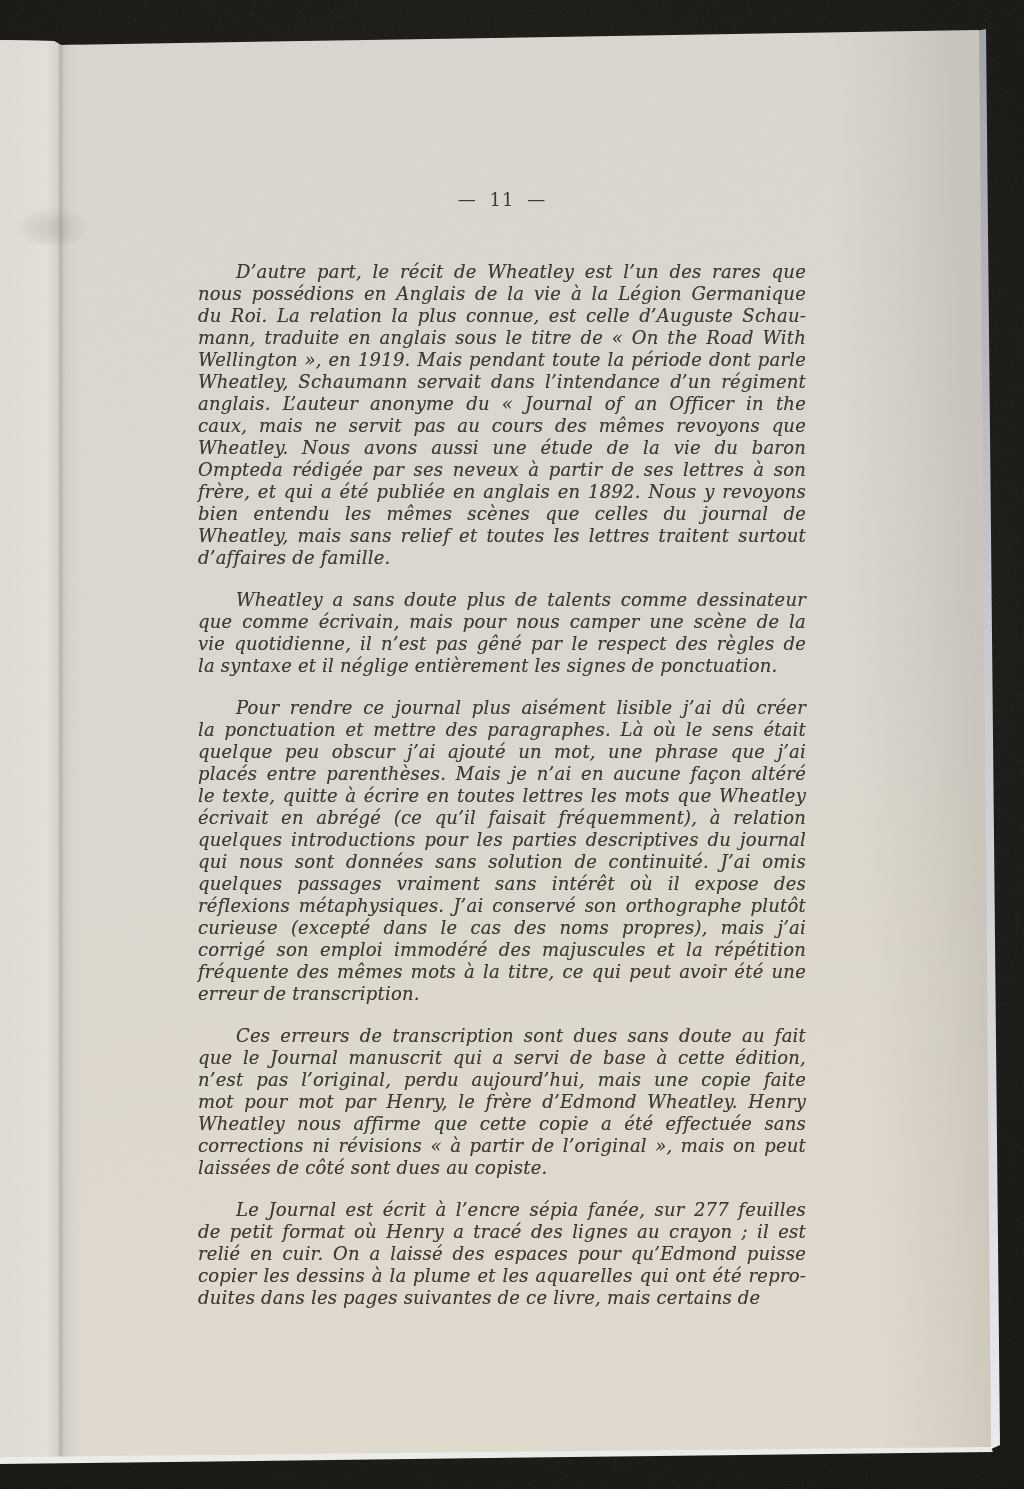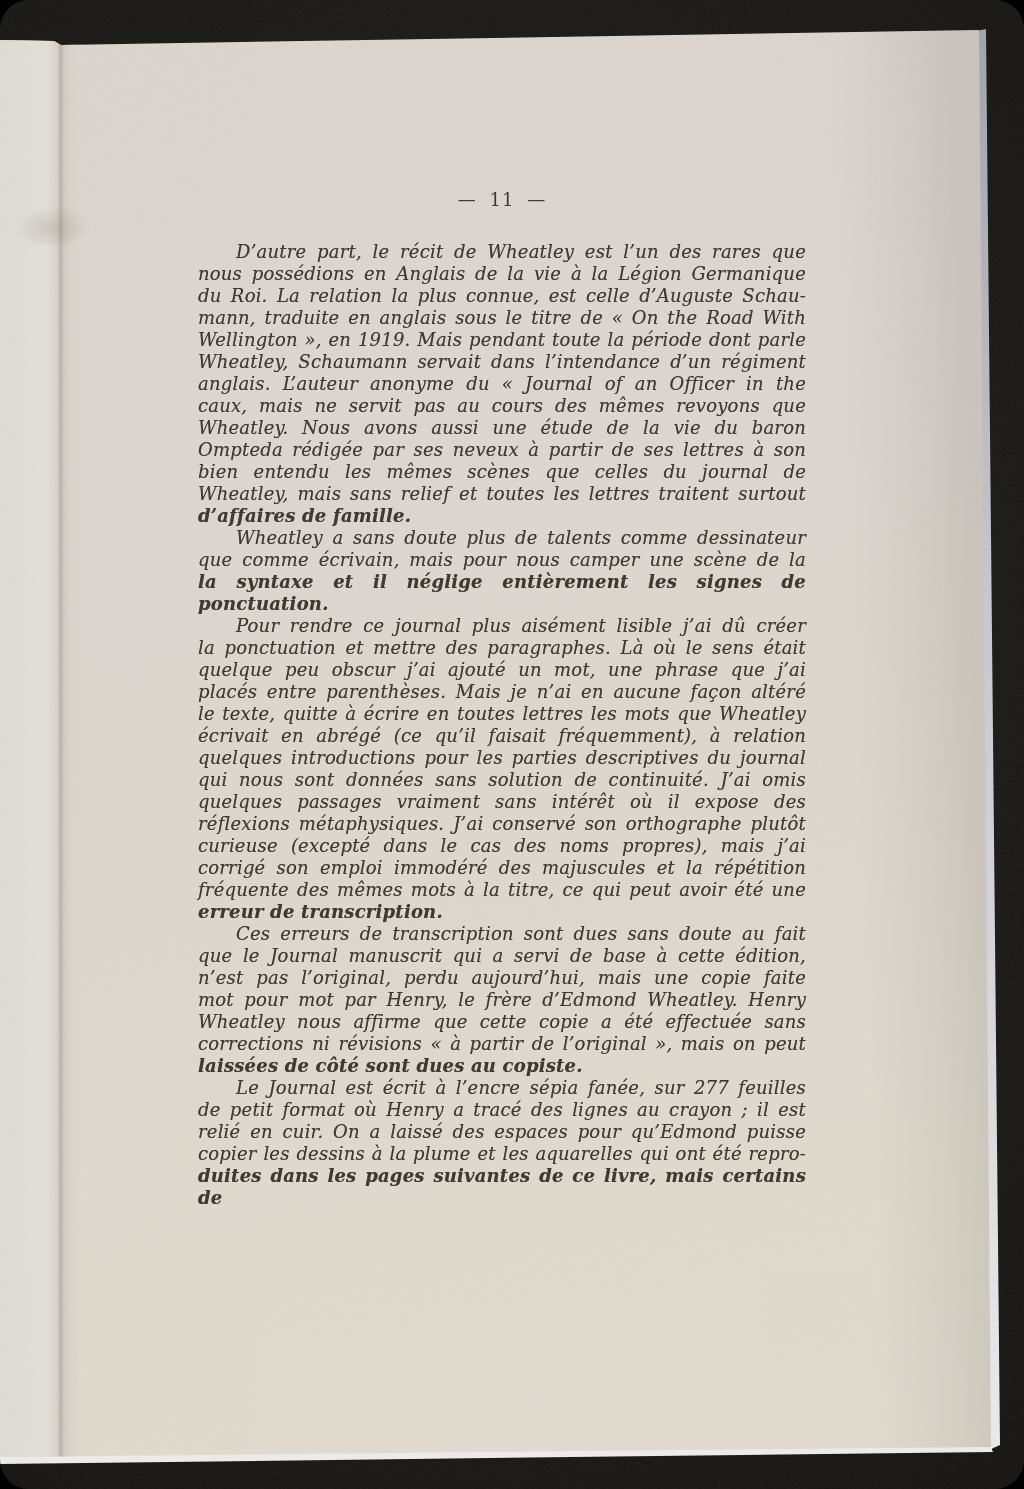--- a/index.html
+++ b/index.html
@@ -13,21 +13,20 @@
   html,body{margin:0;padding:0;}
   body{
     width:1024px;height:1489px;
     background:#000;
     font-family:"DejaVu Serif","Liberation Serif",serif;
     overflow:hidden;
   }
   .scene{
     position:relative;width:1024px;height:1489px;overflow:hidden;
     background:var(--backdrop);
-    border-radius:29px;
   }
   .backdrop{
     position:absolute;inset:0;
     background:radial-gradient(140% 120% at 48% 42%, #201f1b 0%, #161511 52%, #0c0c0a 100%);
   }
   
   .edge-right{
     position:absolute;inset:0;
     clip-path:polygon(976px 31px, 986px 29px, 1000px 1445px, 989px 1450px);
     background:linear-gradient(180deg,#9fa2a8 0%, #c6c8ce 40%, #dadce0 75%, #eceef0 100%);
@@ -65,22 +64,22 @@
     position:absolute;left:198px;top:241px;width:608px;
     font-style:italic;font-size:18px;line-height:22px;
     color:var(--ink);letter-spacing:0.2px;
     text-shadow:0 0 0.4px rgba(58,53,45,0.55);
   }
   .para{margin:0;}
   .line{
     text-align:justify;text-align-last:justify;text-justify:inter-word;
     white-space:normal;
   }
-  .line.first{text-indent:38px;}
-  .line.last{text-align-last:left;font-weight:bold;}
+  .line.first{text-indent:38px;margin-top:20px;}
+  .line.last{text-align-last:left;}
   .grain{
     position:absolute;inset:0;opacity:0.07;pointer-events:none;
   }
 </style>
 </head>
 <body>
 
 <div class="scene">
   <div class="backdrop"></div>
   <div class="edge-right"></div>
@@ -94,27 +93,29 @@
           <div class="line first">D’autre part, le récit de Wheatley est l’un des rares que</div>
           <div class="line">nous possédions en Anglais de la vie à la Légion Germanique</div>
           <div class="line">du Roi. La relation la plus connue, est celle d’Auguste Schau-</div>
           <div class="line">mann, traduite en anglais sous le titre de « On the Road With</div>
           <div class="line">Wellington », en 1919. Mais pendant toute la période dont parle</div>
           <div class="line">Wheatley, Schaumann servait dans l’intendance d’un régiment</div>
           <div class="line">anglais. L’auteur anonyme du « Journal of an Officer in the</div>
           <div class="line">caux, mais ne servit pas au cours des mêmes revoyons que</div>
           <div class="line">Wheatley. Nous avons aussi une étude de la vie du baron</div>
           <div class="line">Ompteda rédigée par ses neveux à partir de ses lettres à son</div>
+          <div class="line">frère, et qui a été publiée en anglais en 1892. Nous y revoyons</div>
           <div class="line">bien entendu les mêmes scènes que celles du journal de</div>
           <div class="line">Wheatley, mais sans relief et toutes les lettres traitent surtout</div>
           <div class="line last">d’affaires de famille.</div>
         </div>
         <div class="para">
           <div class="line first">Wheatley a sans doute plus de talents comme dessinateur</div>
           <div class="line">que comme écrivain, mais pour nous camper une scène de la</div>
+          <div class="line">vie quotidienne, il n’est pas gêné par le respect des règles de</div>
           <div class="line last">la syntaxe et il néglige entièrement les signes de ponctuation.</div>
         </div>
         <div class="para">
           <div class="line first">Pour rendre ce journal plus aisément lisible j’ai dû créer</div>
           <div class="line">la ponctuation et mettre des paragraphes. Là où le sens était</div>
           <div class="line">quelque peu obscur j’ai ajouté un mot, une phrase que j’ai</div>
           <div class="line">placés entre parenthèses. Mais je n’ai en aucune façon altéré</div>
           <div class="line">le texte, quitte à écrire en toutes lettres les mots que Wheatley</div>
           <div class="line">écrivait en abrégé (ce qu’il faisait fréquemment), à relation</div>
           <div class="line">quelques introductions pour les parties descriptives du journal</div>

